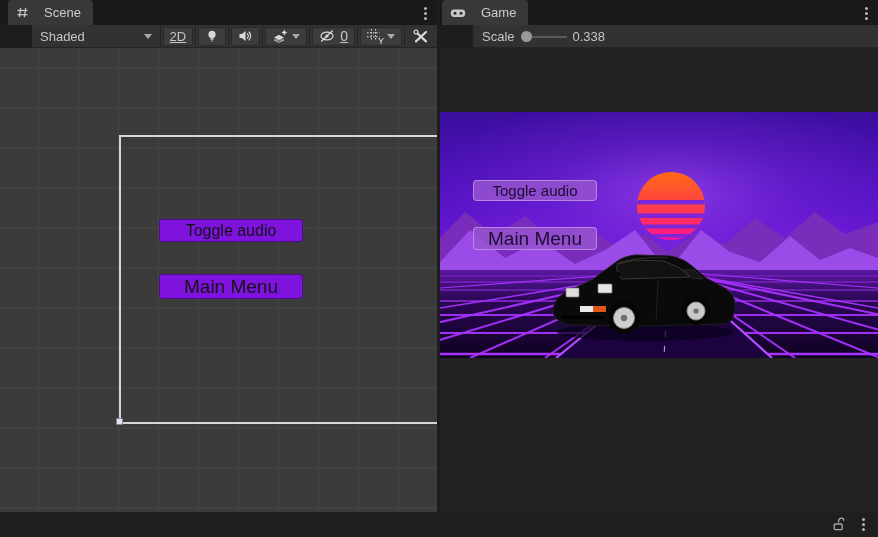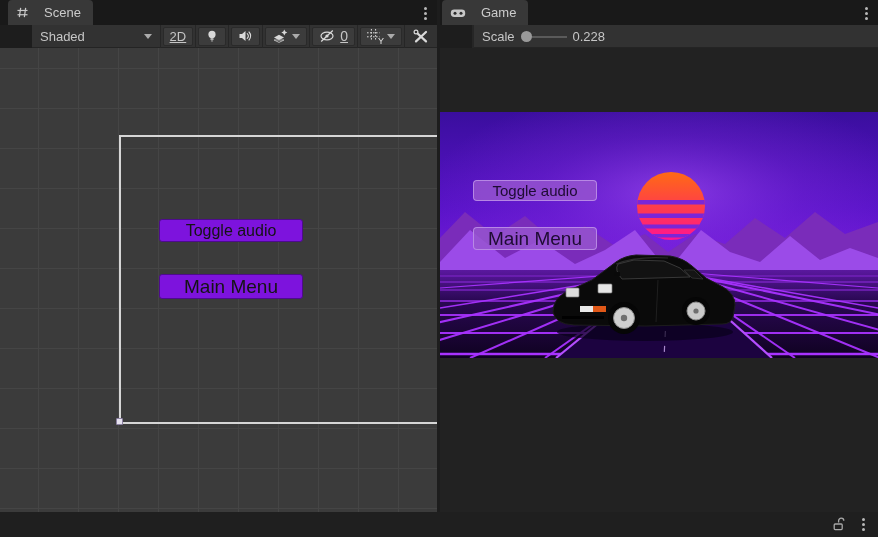--- a/index.html
+++ b/index.html
@@ -217,21 +217,21 @@
 
     <div class="toolbar">
       <div class="tb-sep"></div>
       <div class="tb-sep"></div>
       <div class="scale-wrap">
         <span>Scale</span>
         <span class="slider">
           <span class="track"></span>
           <span class="knob"></span>
         </span>
-        <span>0.228</span>
+        <span>0.338</span>
       </div>
     </div>
 
     <div id="game-letterbox"></div>
 
     <div id="game-render">
       <svg width="438" height="246" viewBox="0 0 438 246">
         <defs>
           <linearGradient id="skyGrad" x1="0" y1="0" x2="0" y2="1">
             <stop offset="0" stop-color="#3a0e9e"></stop>

